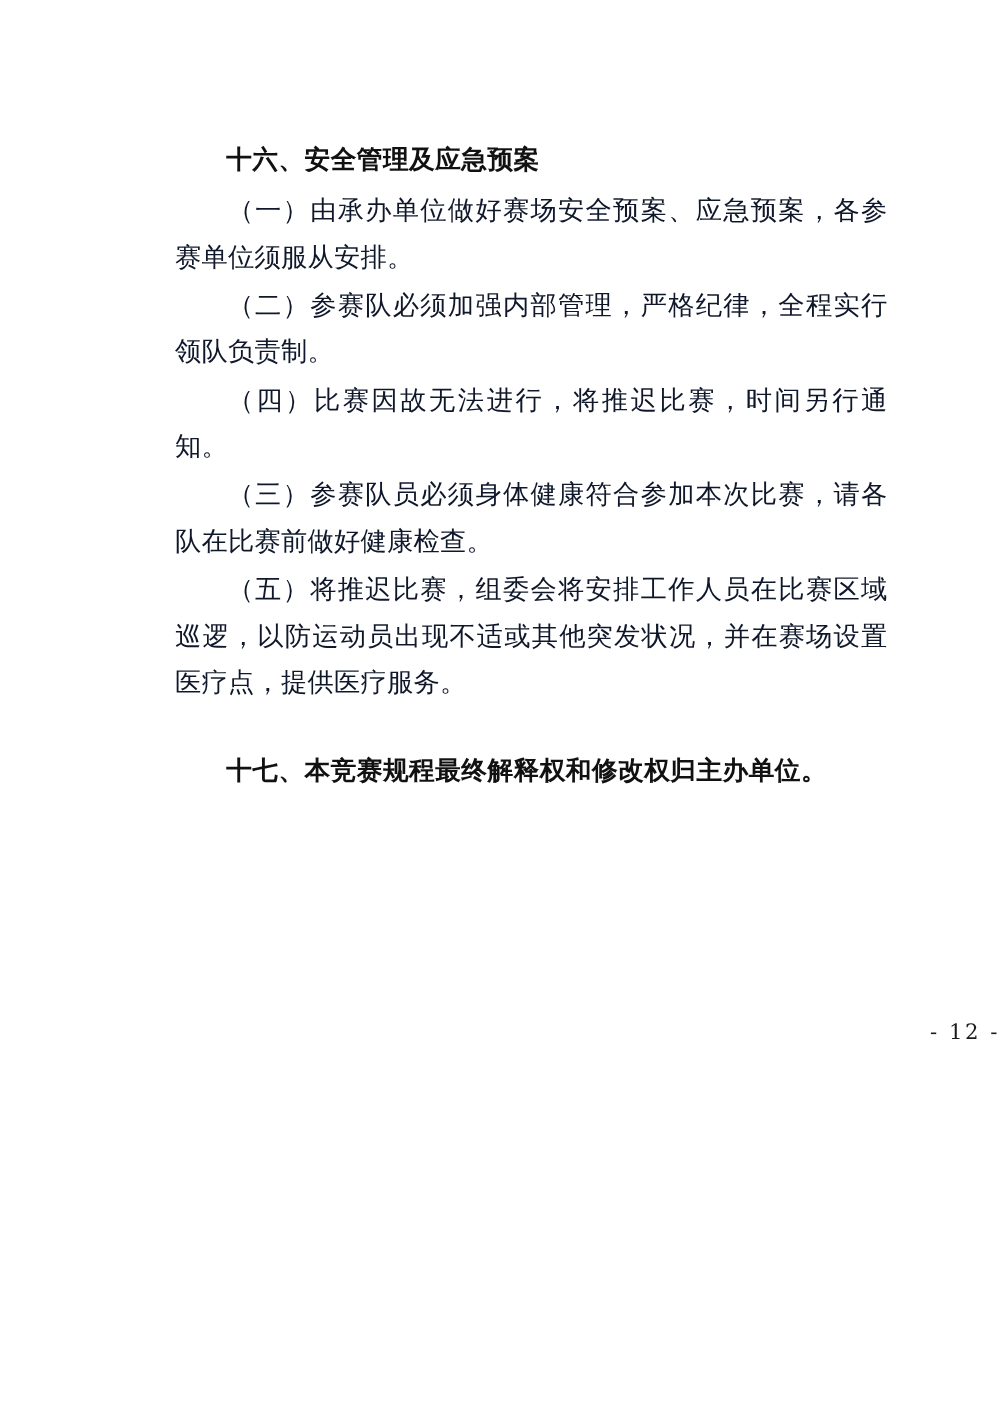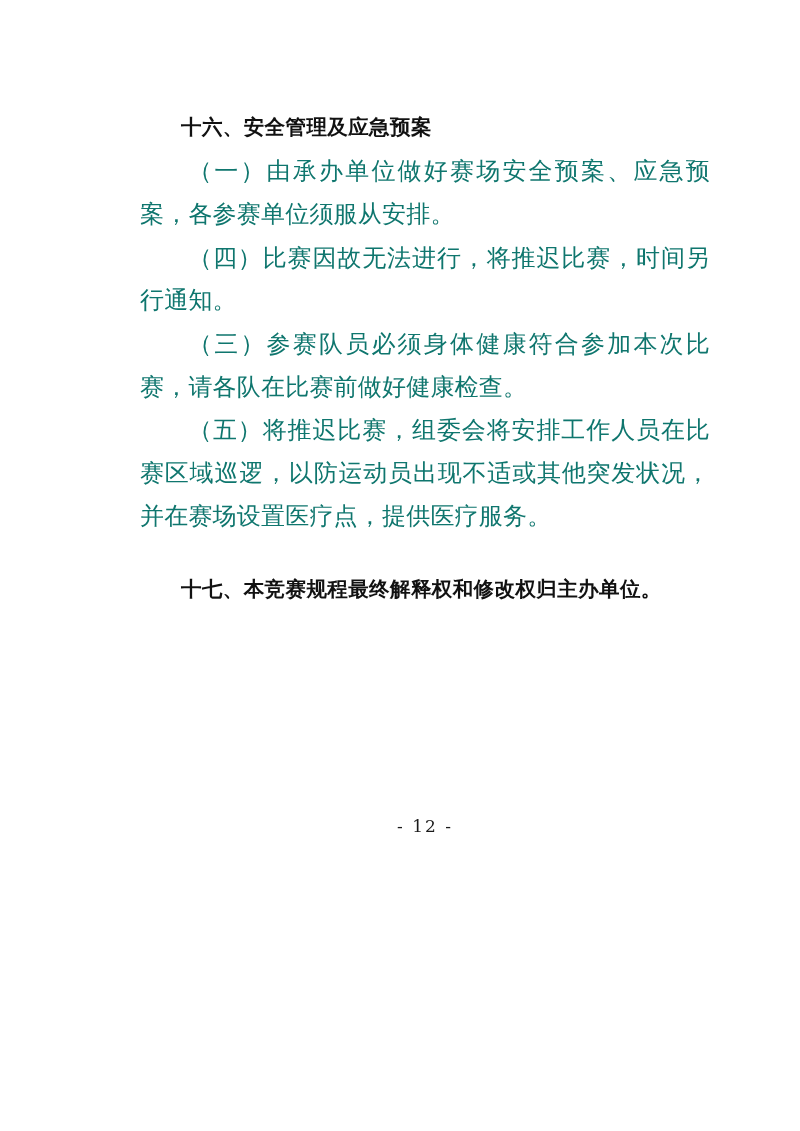--- a/index.html
+++ b/index.html
@@ -34,52 +34,53 @@
     margin: 0 0 7px 0;
     text-indent: 2em;
     color: #111111;
   }
   .heading.second {
     margin-top: 36px;
     margin-bottom: 0;
   }
   .para {
     font-family: "DejaVu Serif", "Liberation Serif", serif;
-    font-size: 24px;
+    font-size: 21px;
     line-height: 1.78;
     letter-spacing: 0.2px;
     margin: 0 0 1px 0;
     text-indent: 2em;
     text-align: justify;
     text-justify: inter-ideograph;
-    color: #0f766e;
+    color: #0f172a;
   }
   .page-number {
     position: absolute;
     left: 0;
     right: 0;
     bottom: 62px;
-    text-align: center;
+    text-align: right;
     font-family: "DejaVu Serif", "Liberation Serif", serif;
     font-size: 17px;
     letter-spacing: 2px;
     color: #1a1a1a;
     padding-left: 50px;
   }
 </style>
 </head>
 <body>
 
 <div class="page">
   <div class="doc-body">
 
     <h2 class="heading">十六、安全管理及应急预案</h2>
 
     <p class="para">（一）由承办单位做好赛场安全预案、应急预案，各参赛单位须服从安排。</p>
 
+    <p class="para">（二）参赛队必须加强内部管理，严格纪律，全程实行领队负责制。</p>
 
     <p class="para">（四）比赛因故无法进行，将推迟比赛，时间另行通知。</p>
 
     <p class="para">（三）参赛队员必须身体健康符合参加本次比赛，请各队在比赛前做好健康检查。</p>
 
     <p class="para">（五）将推迟比赛，组委会将安排工作人员在比赛区域巡逻，以防运动员出现不适或其他突发状况，并在赛场设置医疗点，提供医疗服务。</p>
 
     <h2 class="heading second">十七、本竞赛规程最终解释权和修改权归主办单位。</h2>
 
   </div>

